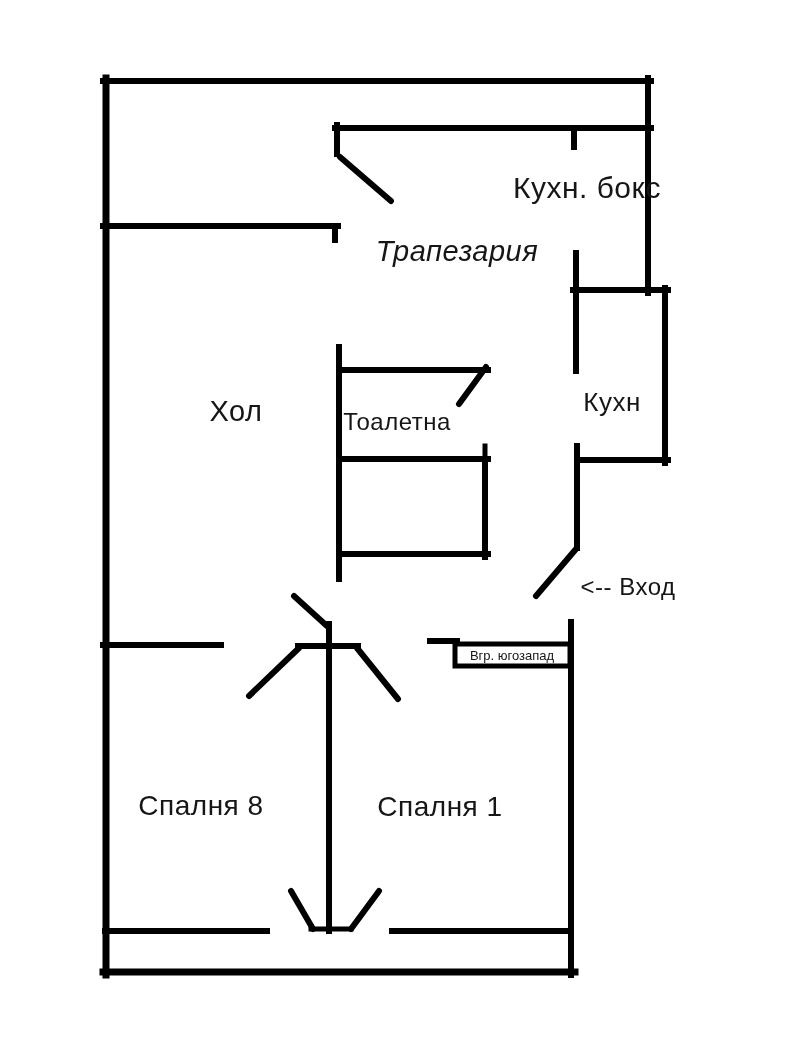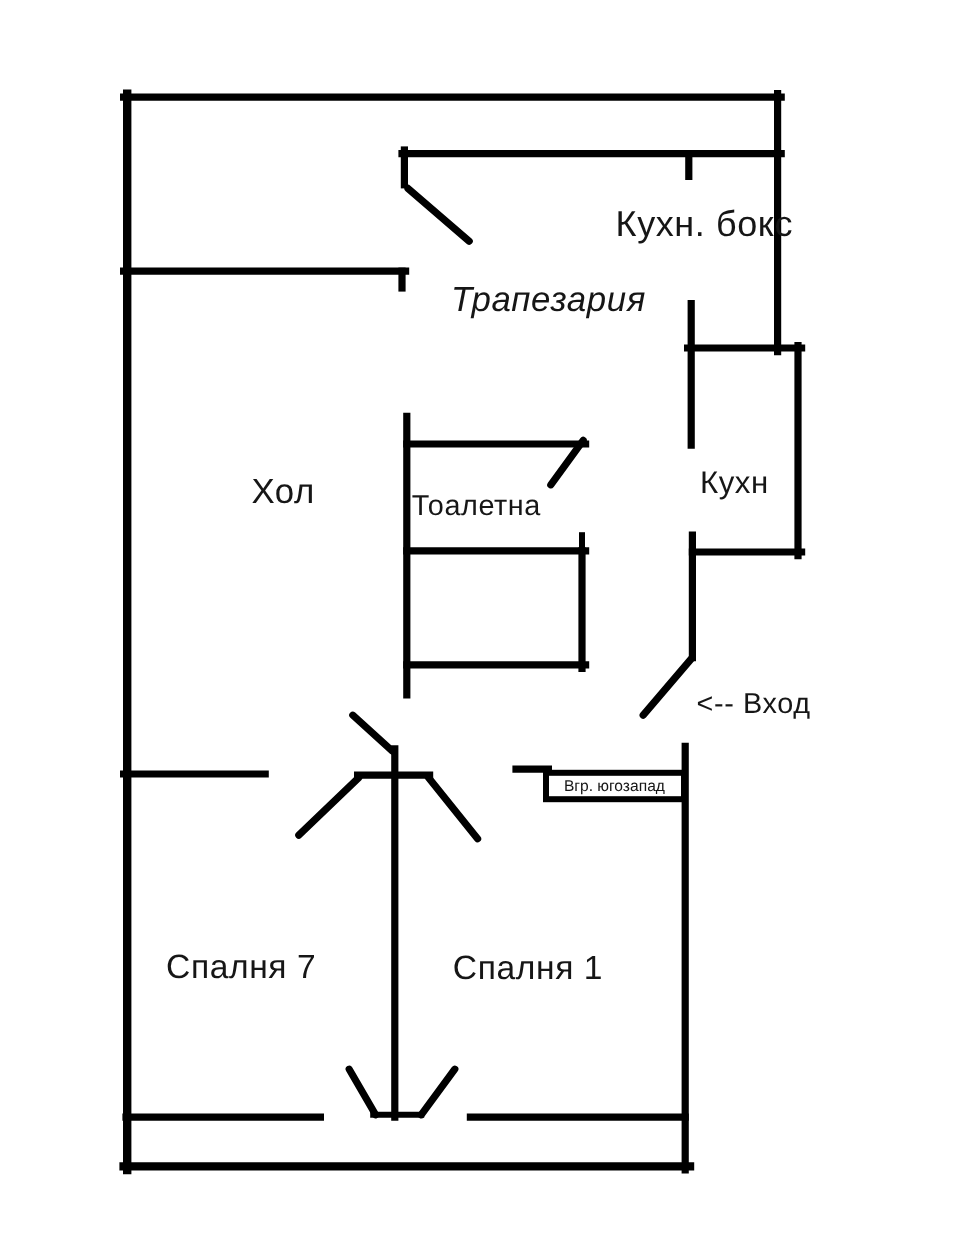--- a/index.html
+++ b/index.html
@@ -93,16 +93,16 @@
     <line x1="379" y1="891" x2="351" y2="929" stroke-width="6" stroke-linecap="round"></line>
   </svg>
 
   <div class="room-label lbl-kitchen-box">Кухн. бокс</div>
   <div class="room-label lbl-dining">Трапезария</div>
   <div class="room-label lbl-hall">Хол</div>
   <div class="room-label lbl-toilet">Тоалетна</div>
   <div class="room-label lbl-bath">Кухн</div>
   <div class="room-label lbl-entrance">&lt;-- Вход</div>
   <div class="room-label lbl-wardrobe">Вгр. югозапад</div>
-  <div class="room-label lbl-bedroom2">Спалня 7</div>
+  <div class="room-label lbl-bedroom2">Спалня 8</div>
   <div class="room-label lbl-bedroom1">Спалня 1</div>
 
 </div>
 
 </body></html>

